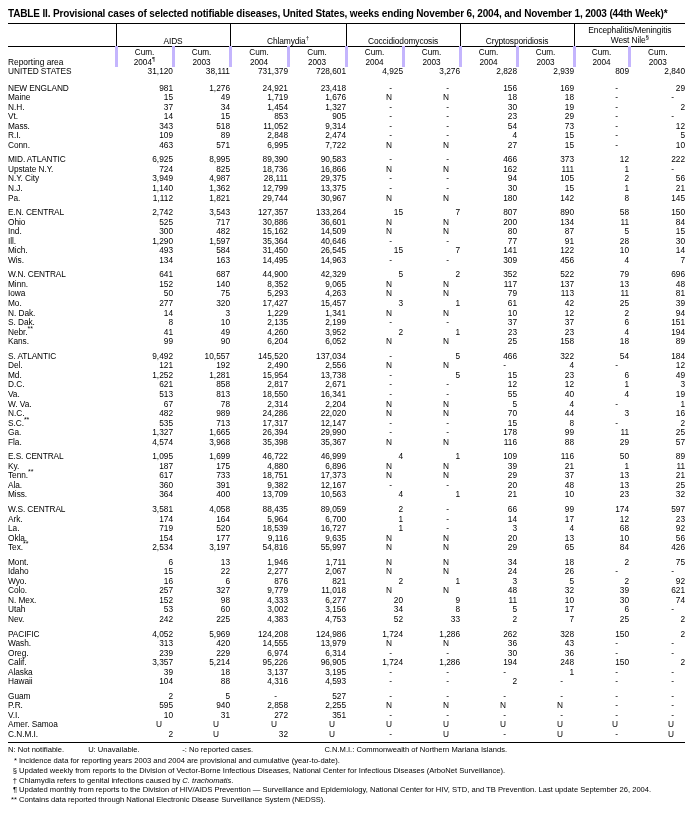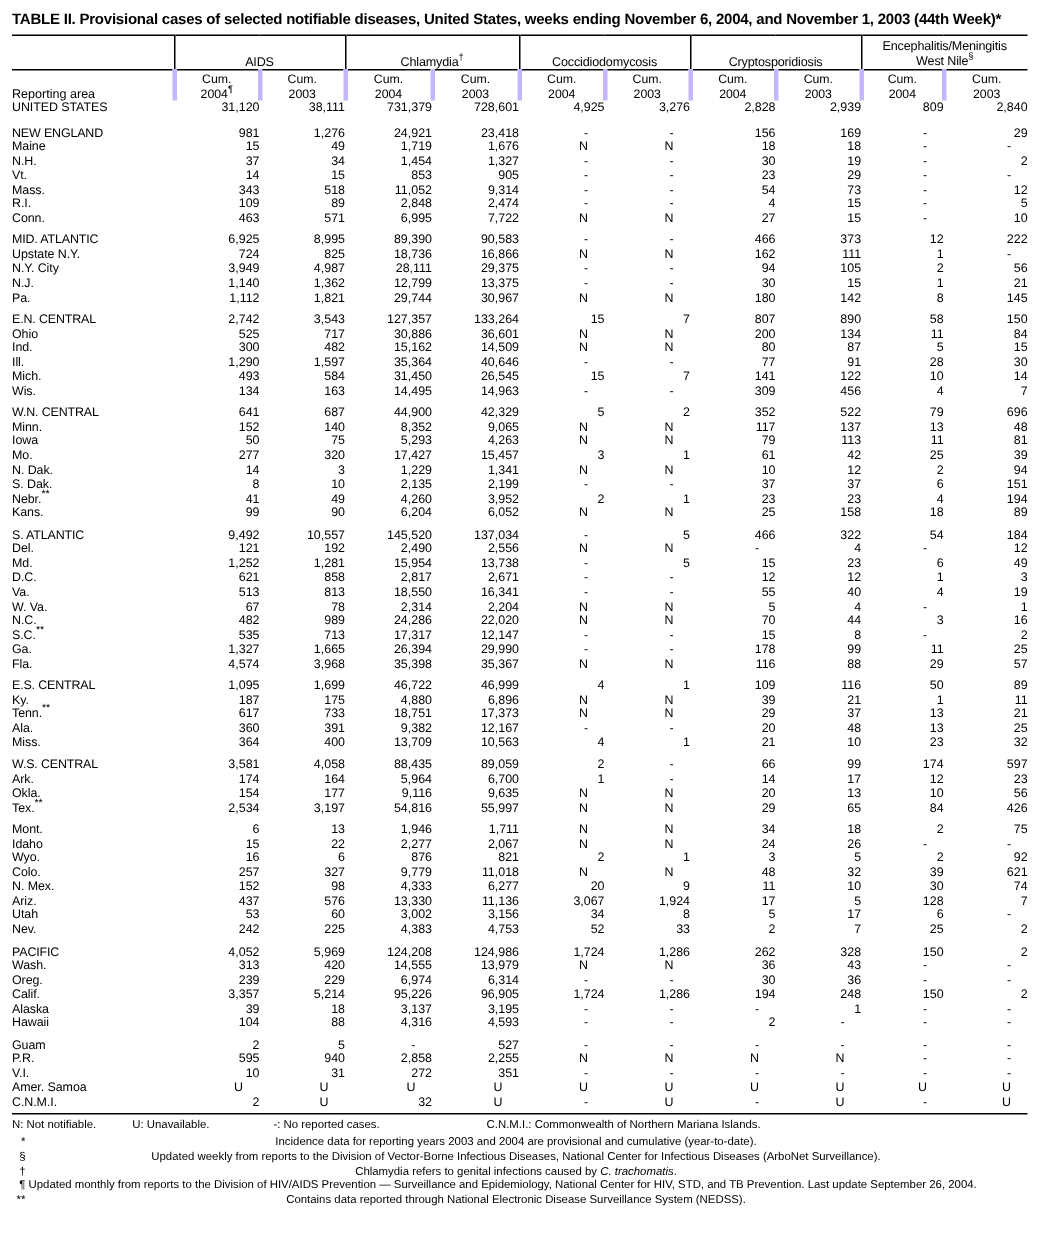--- a/index.html
+++ b/index.html
@@ -116,21 +116,21 @@
     text-align: right;
     margin-right: 2px;
     vertical-align: top;
   }
   .fn-body {
     display: inline-block;
     width: 650px;
     vertical-align: top;
     text-align: justify;
   }
-  .fn-body.nj { text-align: center; }
+  .fn-body.nj { text-align: left; }
   em.ital { font-style: italic; }
 </style>
 </head>
 <body>
 
 <div class="page">
 
   <div class="title">TABLE II. Provisional cases of selected notifiable diseases, United States, weeks ending November 6, 2004, and November 1, 2003 (44th Week)*</div>
 
   <table class="tbl">
@@ -761,20 +761,33 @@
           <td class="num">5,964</td>
           <td class="num">6,700</td>
           <td class="num">1</td>
           <td class="num sym">-</td>
           <td class="num">14</td>
           <td class="num">17</td>
           <td class="num">12</td>
           <td class="num">23</td>
         </tr>
         <tr class="">
+          <td class="area">La.</td>
+          <td class="num">719</td>
+          <td class="num">520</td>
+          <td class="num">18,539</td>
+          <td class="num">16,727</td>
+          <td class="num">1</td>
+          <td class="num sym">-</td>
+          <td class="num">3</td>
+          <td class="num">4</td>
+          <td class="num">68</td>
+          <td class="num">92</td>
+        </tr>
+        <tr class="">
           <td class="area">Okla.</td>
           <td class="num">154</td>
           <td class="num">177</td>
           <td class="num">9,116</td>
           <td class="num">9,635</td>
           <td class="num sym">N</td>
           <td class="num sym">N</td>
           <td class="num">20</td>
           <td class="num">13</td>
           <td class="num">10</td>
@@ -853,33 +866,20 @@
           <td class="num">152</td>
           <td class="num">98</td>
           <td class="num">4,333</td>
           <td class="num">6,277</td>
           <td class="num">20</td>
           <td class="num">9</td>
           <td class="num">11</td>
           <td class="num">10</td>
           <td class="num">30</td>
           <td class="num">74</td>
-        </tr>
-        <tr class="">
-          <td class="area">Ariz.</td>
-          <td class="num">437</td>
-          <td class="num">576</td>
-          <td class="num">13,330</td>
-          <td class="num">11,136</td>
-          <td class="num">3,067</td>
-          <td class="num">1,924</td>
-          <td class="num">17</td>
-          <td class="num">5</td>
-          <td class="num">128</td>
-          <td class="num">7</td>
         </tr>
         <tr class="">
           <td class="area">Utah</td>
           <td class="num">53</td>
           <td class="num">60</td>
           <td class="num">3,002</td>
           <td class="num">3,156</td>
           <td class="num">34</td>
           <td class="num">8</td>
           <td class="num">5</td>

